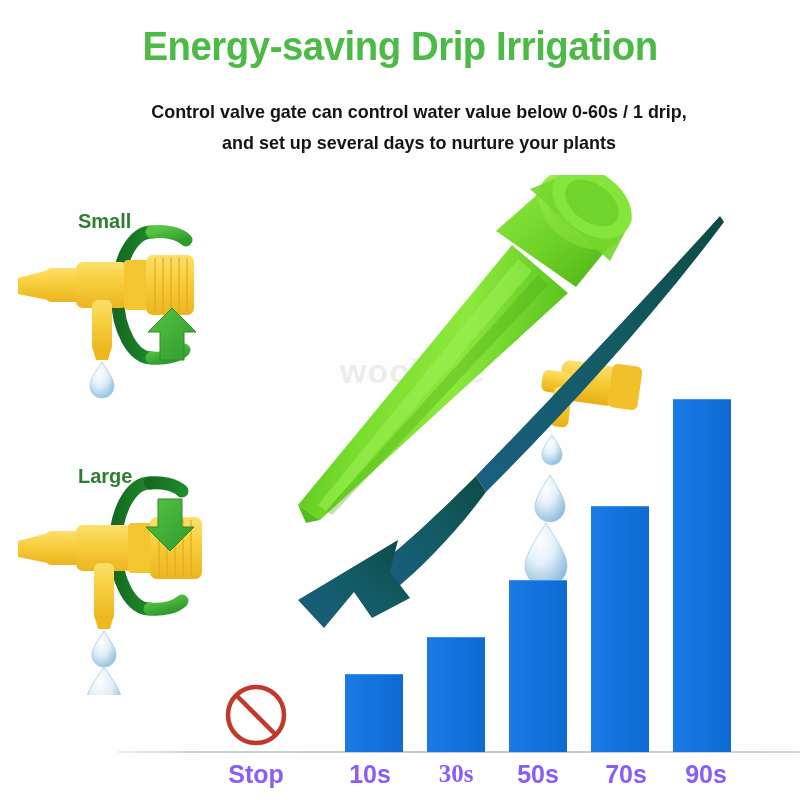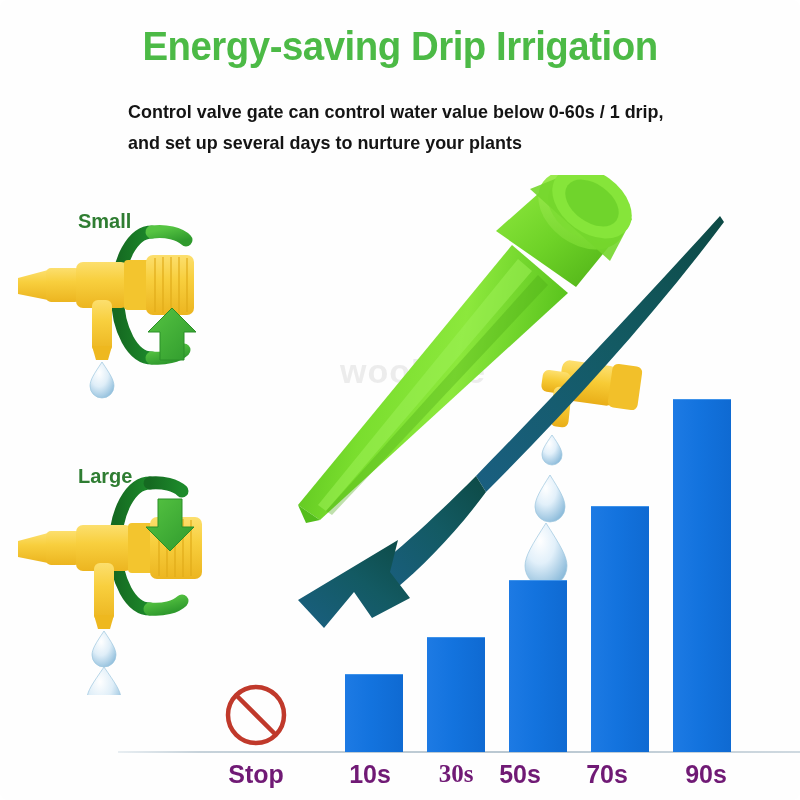--- a/index.html
+++ b/index.html
@@ -37,20 +37,21 @@
   #subtitle {
     position: absolute;
     left: 128px;
     top: 96px;
     width: 600px;
     font-size: 18.5px;
     font-weight: 600;
     color: #141414;
     line-height: 31px;
     font-family: "Liberation Sans", sans-serif;
+    text-align: center;
   }
   #subtitle .line { display: block; white-space: nowrap; transform: scaleX(0.97); transform-origin: left center; }
 
   
   #watermark {
     position: absolute;
     left: 340px;
     top: 352px;
     font-size: 34px;
     font-weight: 600;
@@ -87,21 +88,21 @@
     border-top: 1px solid #3f93ea;
     box-sizing: border-box;
   }
 
   
   .xlabel {
     position: absolute;
     top: 760px;
     font-size: 25px;
     font-weight: 700;
-    color: #701a75;
+    color: #8b5cf6;
     text-align: center;
     font-family: "Liberation Sans", sans-serif;
     white-space: nowrap;
   }
 
   
   #stop-sign { position: absolute; left: 223px; top: 682px; width: 66px; height: 66px; }
 </style>
 </head>
 <body>
@@ -307,18 +308,18 @@
 
   <svg id="stop-sign" viewBox="0 0 66 66">
     <circle cx="33" cy="33" r="28" fill="none" stroke="#c0392b" stroke-width="4.5"></circle>
     <line x1="14" y1="14" x2="52" y2="52" stroke="#c0392b" stroke-width="4.5" stroke-linecap="round"></line>
   </svg>
 
   <div id="xlabels-layer">
       <div class="xlabel" style="left: 206px; width: 100px;">Stop</div>
       <div class="xlabel" style="left: 320px; width: 100px;">10s</div>
       <div class="xlabel" style="left: 406px; width: 100px; font-family: Liberation Serif, serif;">30s</div>
-      <div class="xlabel" style="left: 470px; width: 100px;">50s</div>
-      <div class="xlabel" style="left: 557px; width: 100px;">70s</div>
+      <div class="xlabel" style="left: 488px; width: 100px;">50s</div>
+      <div class="xlabel" style="left: 576px; width: 100px;">70s</div>
       <div class="xlabel" style="left: 656px; width: 100px;">90s</div>
     </div>
 
 </div>
 
 </body></html>

